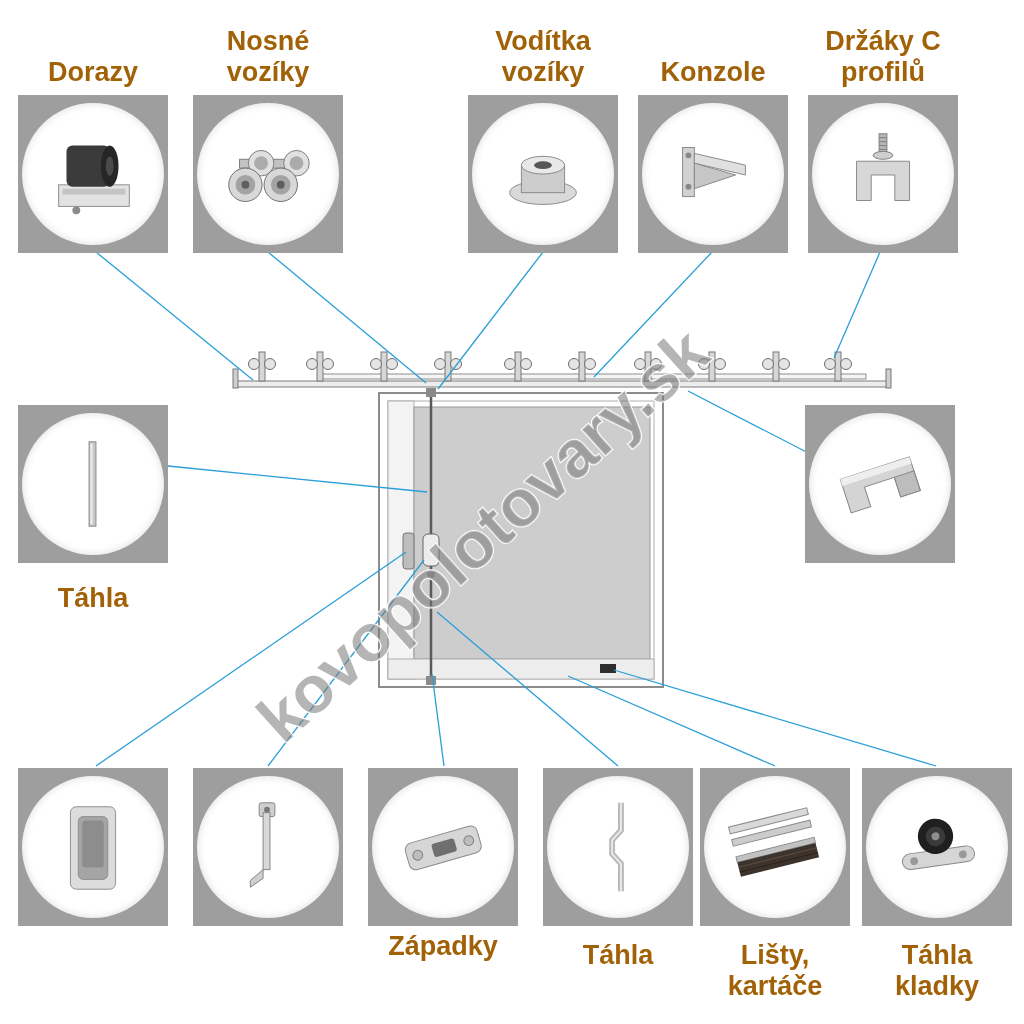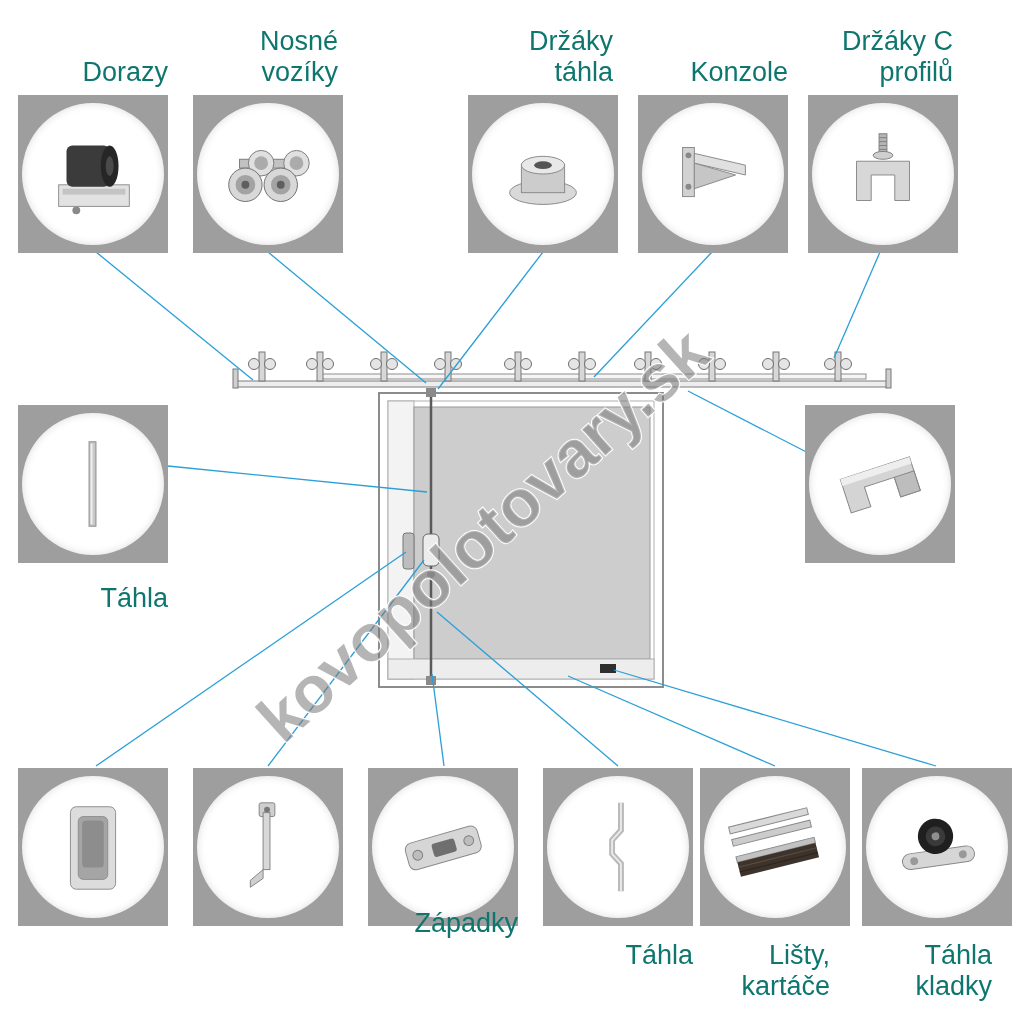--- a/index.html
+++ b/index.html
@@ -12,22 +12,22 @@
     position:absolute;width:150px;height:158px;background:#9e9e9e;
     display:flex;align-items:center;justify-content:center;z-index:2;
   }
   .circle{
     width:142px;height:142px;border-radius:50%;background:#ffffff;
     display:flex;align-items:center;justify-content:center;
     box-shadow:inset 0 0 9px rgba(0,0,0,.14);
   }
   .circle svg{width:108px;height:108px;display:block;}
   .label{
-    position:absolute;color:#0f766e;font-weight:normal;font-size:27px;line-height:31px;
-    text-align:right;z-index:3;letter-spacing:0;
+    position:absolute;color:#a16207;font-weight:bold;font-size:27px;line-height:31px;
+    text-align:center;z-index:3;letter-spacing:0;
   }
 </style>
 </head>
 <body>
 
 <div id="stage">
 
   <svg id="scene" viewBox="0 0 1024 1024">
 
     <g>
@@ -119,21 +119,21 @@
       <line x1="618" y1="766" x2="437" y2="612"></line>
       <line x1="775" y1="766" x2="568" y2="676"></line>
       <line x1="936" y1="766" x2="614" y2="670"></line>
     </g>
 
     <text transform="translate(498,552) rotate(-42)" text-anchor="middle" font-size="66" font-weight="bold" fill="rgba(120,120,120,0.55)" stroke="#ffffff" stroke-width="2" style="paint-order:stroke" font-family="Liberation Sans, sans-serif">kovopolotovary.sk</text>
   </svg>
 
   <div class="label" style="left:18px;top:57px;width:150px">Dorazy</div>
   <div class="label" style="left:198px;top:26px;width:140px">Nosné vozíky</div>
-  <div class="label" style="left:473px;top:26px;width:140px">Držáky táhla</div>
+  <div class="label" style="left:473px;top:26px;width:140px">Vodítka vozíky</div>
   <div class="label" style="left:638px;top:57px;width:150px">Konzole</div>
   <div class="label" style="left:813px;top:26px;width:140px">Držáky C profilů</div>
 
   <div class="card" style="left:18px;top:95px">
     <div class="circle">
       <svg viewBox="0 0 110 110">
         <rect x="20" y="66" width="72" height="22" fill="#e2e2e2" stroke="#909090"></rect>
         <rect x="24" y="70" width="64" height="6" fill="#c4c4c4"></rect>
         <rect x="28" y="26" width="44" height="42" rx="6" fill="#3b3b3b"></rect>
         <ellipse cx="72" cy="47" rx="9" ry="21" fill="#262626"></ellipse>
@@ -288,18 +288,18 @@
           <circle cx="30" cy="66" r="4" fill="#999999"></circle>
           <circle cx="80" cy="66" r="4" fill="#999999"></circle>
           <circle cx="55" cy="44" r="18" fill="#1f1f1f"></circle>
           <circle cx="55" cy="44" r="10" fill="#3a3a3a"></circle>
           <circle cx="55" cy="44" r="4" fill="#8f8f8f"></circle>
         </g>
       </svg>
     </div>
   </div>
 
-  <div class="label" style="left:368px;top:908px;width:150px">Západky</div>
+  <div class="label" style="left:368px;top:931px;width:150px">Západky</div>
   <div class="label" style="left:543px;top:940px;width:150px">Táhla</div>
   <div class="label" style="left:720px;top:940px;width:110px">Lišty, kartáče</div>
   <div class="label" style="left:882px;top:940px;width:110px">Táhla kladky</div>
 
 </div>
 
 </body></html>

